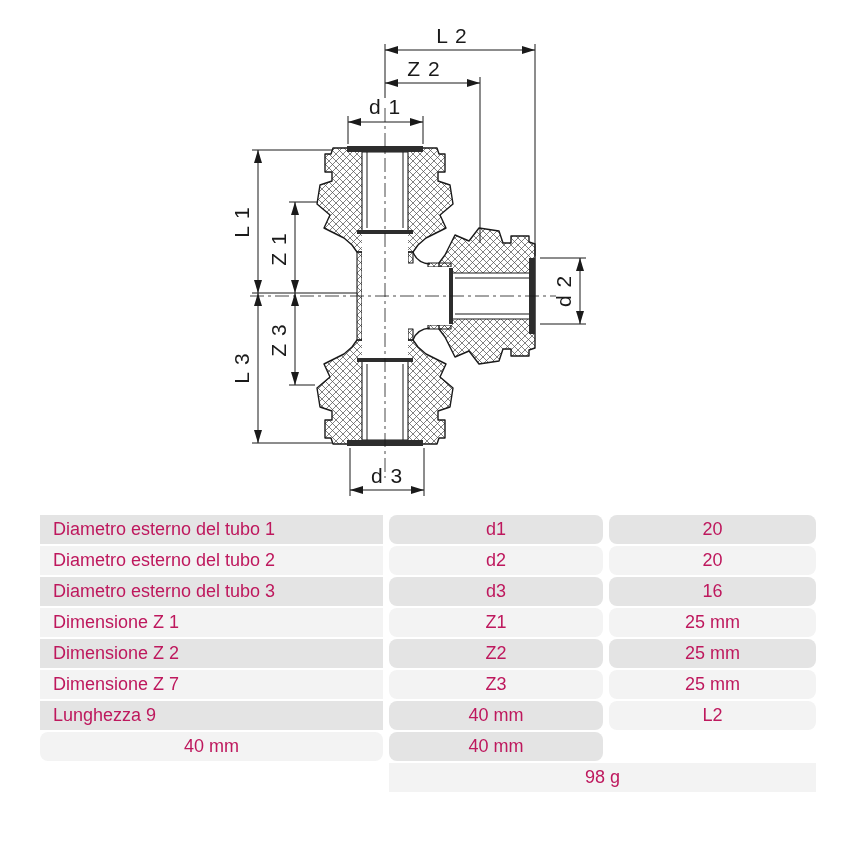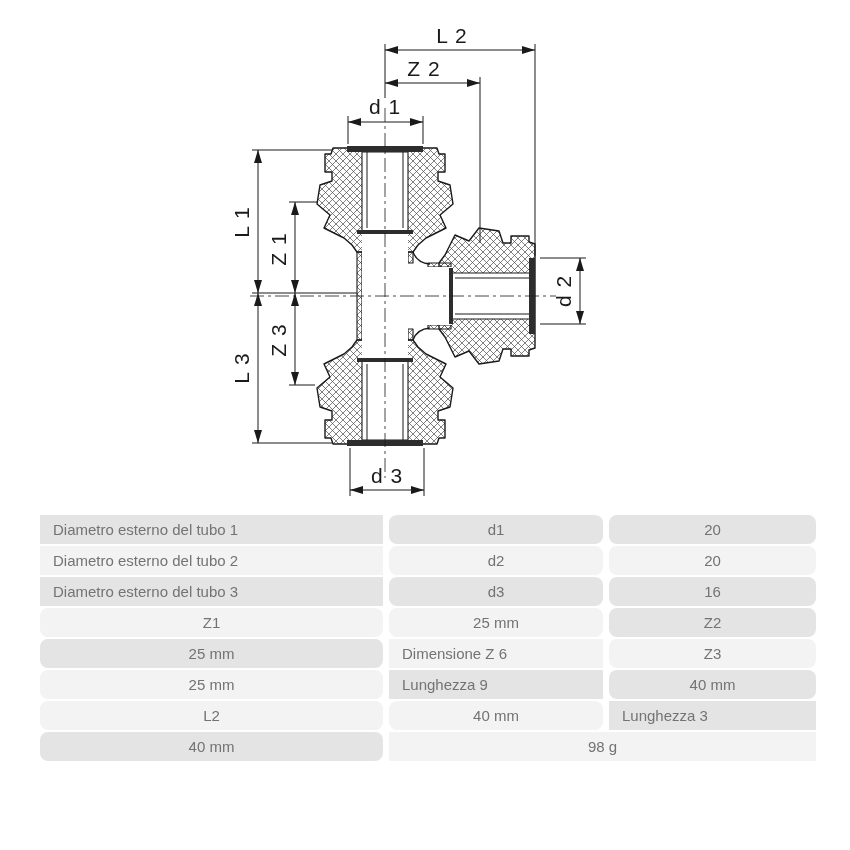--- a/index.html
+++ b/index.html
@@ -3,21 +3,21 @@
 <meta charset="utf-8">
 <style>
   html,body{margin:0;padding:0;background:#fff;}
   .page{position:relative;width:850px;height:850px;background:#ffffff;overflow:hidden;
         font-family:"Liberation Sans",sans-serif;}
   .diagram-svg{position:absolute;left:0;top:0;width:850px;height:850px;}
 
   .spec-table{position:absolute;left:40px;top:515px;width:776px;
     display:grid;grid-template-columns:343px 214px 207px;
     grid-auto-rows:29px;row-gap:2px;column-gap:6px;
-    font-size:15px;color:#737373;}
+    font-size:18px;color:#be185d;}
   .cell{display:flex;align-items:center;}
   .c-label{padding-left:13px;}
   .c-sym,.c-val{justify-content:center;border-radius:8px;}
   .dark{background:#e4e4e4;}
   .light{background:#f3f3f3;}
   .merged{grid-column:2/4;justify-content:center;}
 
   .dimtext{font-family:"Liberation Sans",sans-serif;font-size:21px;fill:#1a1a1a;letter-spacing:1px;}
 </style>
 </head>
@@ -152,35 +152,36 @@
     <div class="cell c-val dark">20</div>
 
     <div class="cell c-label light">Diametro esterno del tubo 2</div>
     <div class="cell c-sym light">d2</div>
     <div class="cell c-val light">20</div>
 
     <div class="cell c-label dark">Diametro esterno del tubo 3</div>
     <div class="cell c-sym dark">d3</div>
     <div class="cell c-val dark">16</div>
 
+    <div class="cell c-label light">Dimensione Z 1</div>
     <div class="cell c-sym light">Z1</div>
     <div class="cell c-val light">25 mm</div>
 
+    <div class="cell c-label dark">Dimensione Z 2</div>
     <div class="cell c-sym dark">Z2</div>
     <div class="cell c-val dark">25 mm</div>
 
-    <div class="cell c-label light">Dimensione Z 6</div>
+    <div class="cell c-label light">Dimensione Z 7</div>
     <div class="cell c-sym light">Z3</div>
     <div class="cell c-val light">25 mm</div>
 
     <div class="cell c-label dark">Lunghezza 9</div>
     <div class="cell c-val dark">40 mm</div>
 
     <div class="cell c-sym light">L2</div>
     <div class="cell c-val light">40 mm</div>
 
-    <div class="cell c-label dark">Lunghezza 3</div>
     <div class="cell c-val dark">40 mm</div>
 
     <div class="cell merged light">98 g</div>
   </div>
 
 </div>
 
 </body></html>

